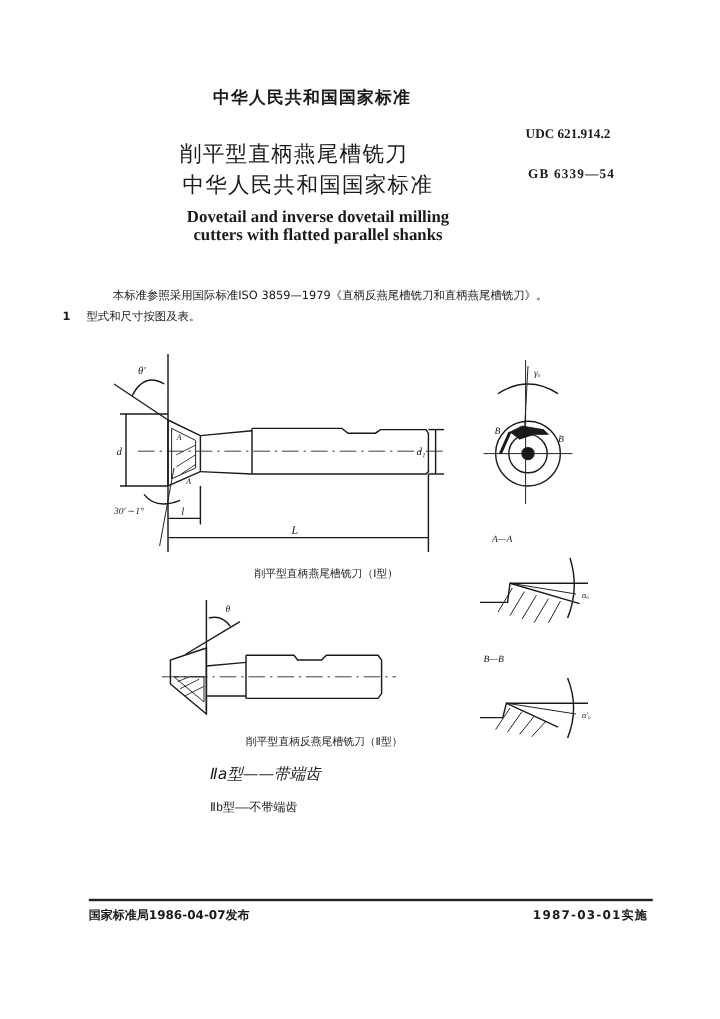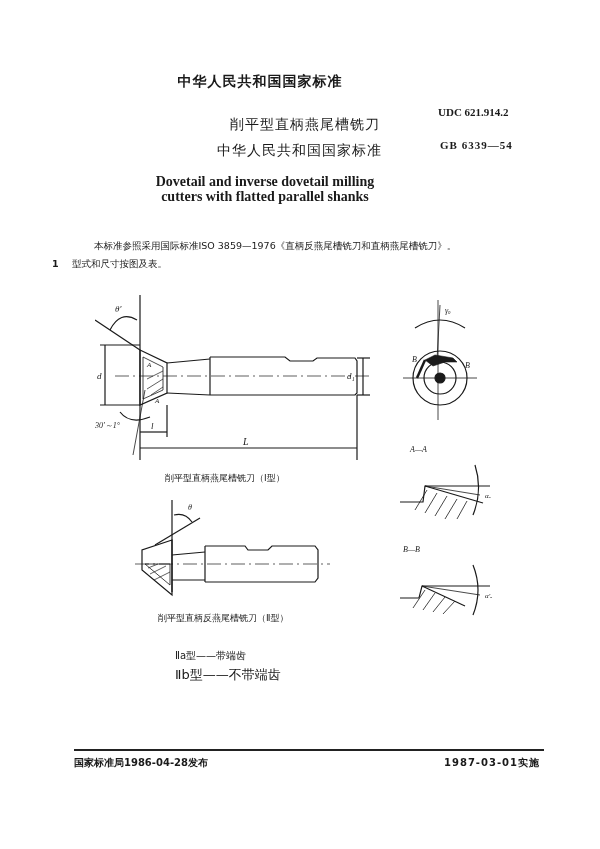--- a/index.html
+++ b/index.html
@@ -5,52 +5,52 @@
     html, body { margin: 0; padding: 0; }
     body {
       width: 600px; height: 849px; position: relative; overflow: hidden;
       background: #ffffff; color: #1a1a1a;
       font-family: "DejaVu Sans", "Liberation Sans", sans-serif;
     }
     .abs { position: absolute; }
     .issuer { left: 0; width: 600px; top: 73px; text-align: center; font-size: 14px; font-weight: bold; letter-spacing: 1px; margin-left: -40px; }
     .udc { left: 438px; top: 106px; font-size: 11px; font-weight: bold; font-family: "Liberation Serif", "DejaVu Serif", serif; }
     .gb { left: 440px; top: 139px; font-size: 11px; font-weight: bold; font-family: "Liberation Serif", "DejaVu Serif", serif; letter-spacing: 1px; }
-    .title-cn { left: 150px; width: 230px; font-size: 14px; text-align: right; letter-spacing: 1px; }
+    .title-cn { left: 150px; width: 230px; font-size: 18px; text-align: left; letter-spacing: 1px; }
     .t1 { top: 116px; }
     .t2 { top: 142px; left: 152px; }
     .title-en { left: 140px; width: 250px; text-align: center; font-size: 14px; font-weight: bold; font-family: "Liberation Serif", "DejaVu Serif", serif; }
     .e1 { top: 174px; }
     .e2 { top: 189px; }
     .para { left: 94px; top: 240px; font-size: 9.5px; }
     .clause { left: 52px; top: 258px; font-size: 9.5px; }
     .clause .num { display: inline-block; width: 20px; font-weight: bold; }
-    .caption { font-size: 9px; }
+    .caption { font-size: 9px; margin-left: 47px; }
     .cap1 { left: 165px; top: 472px; }
     .cap2 { left: 158px; top: 612px; }
-    .sub1 { left: 175px; top: 649px; font-size: 10px; }
-    .sub2 { left: 175px; top: 666px; font-size: 13px; }
+    .sub1 { left: 175px; top: 636px; font-size: 13px; font-style: italic; }
+    .sub2 { left: 175px; top: 666px; font-size: 10px; font-family: Liberation Mono, monospace; }
     .rule { left: 74px; top: 749px; width: 470px; height: 2px; background: #222; }
     .footer-left { left: 74px; top: 756px; font-size: 10px; font-weight: bold; }
     .footer-right { right: 60px; top: 756px; font-size: 10px; font-weight: bold; letter-spacing: 1px; margin-left: 44px; }
     svg text { font-family: "Liberation Serif", "DejaVu Serif", serif; font-style: italic; }
   </style>
 </head>
 <body>
 
 <div class="abs issuer">中华人民共和国国家标准</div>
 <div class="abs udc">UDC 621.914.2</div>
 <div class="abs gb">GB 6339—54</div>
 
 <div class="abs title-cn t1">削平型直柄燕尾槽铣刀</div>
 <div class="abs title-cn t2">中华人民共和国国家标准</div>
 <div class="abs title-en e1">Dovetail and inverse dovetail milling</div>
 <div class="abs title-en e2">cutters with flatted parallel shanks</div>
 
-<div class="abs para">本标准参照采用国际标准ISO 3859—1976《直柄反燕尾槽铣刀和直柄燕尾槽铣刀》。</div>
+<div class="abs para">本标准参照采用国际标准ISO 3859—1979《直柄反燕尾槽铣刀和直柄燕尾槽铣刀》。</div>
 <div class="abs clause">
   <span class="num">1</span><span>型式和尺寸按图及表。</span>
 </div>
 
 <svg class="abs" style="left:95px;top:295px" width="275" height="170" viewBox="0 0 275 170" fill="none" stroke="#1a1a1a" stroke-width="1.2">
   <line x1="45" y1="0" x2="45" y2="165"></line>
   <line x1="0" y1="25" x2="45" y2="55"></line>
   <path d="M15 35 Q25 15 42 25"></path>
   <polygon points="45,55 72,68 72,98 45,110"></polygon>
   <path d="M48 62 L68 72 L68 95 L48 104 Z" stroke-width="0.8"></path>
@@ -130,14 +130,14 @@
   <line x1="75" y1="46" x2="75" y2="82"></line>
   <path d="M75 46 L115 46 L118 50 L138 50 L142 46 L185 46 L188 50 L188 78 L185 82 L75 82"></path>
   <line x1="5" y1="64" x2="200" y2="64" stroke-dasharray="14,4,2,4" stroke-width="0.7"></line>
   <text x="58" y="10" font-size="8" stroke="none" fill="#1a1a1a">θ</text>
 </svg>
 <div class="abs caption cap2">削平型直柄反燕尾槽铣刀（Ⅱ型）</div>
 <div class="abs sub1">Ⅱa型——带端齿</div>
 <div class="abs sub2">Ⅱb型——不带端齿</div>
 
 <div class="abs rule"></div>
-<div class="abs footer-left">国家标准局1986-04-28发布</div>
+<div class="abs footer-left">国家标准局1986-04-07发布</div>
 <div class="abs footer-right">1987-03-01实施</div>
 
 </body></html>

